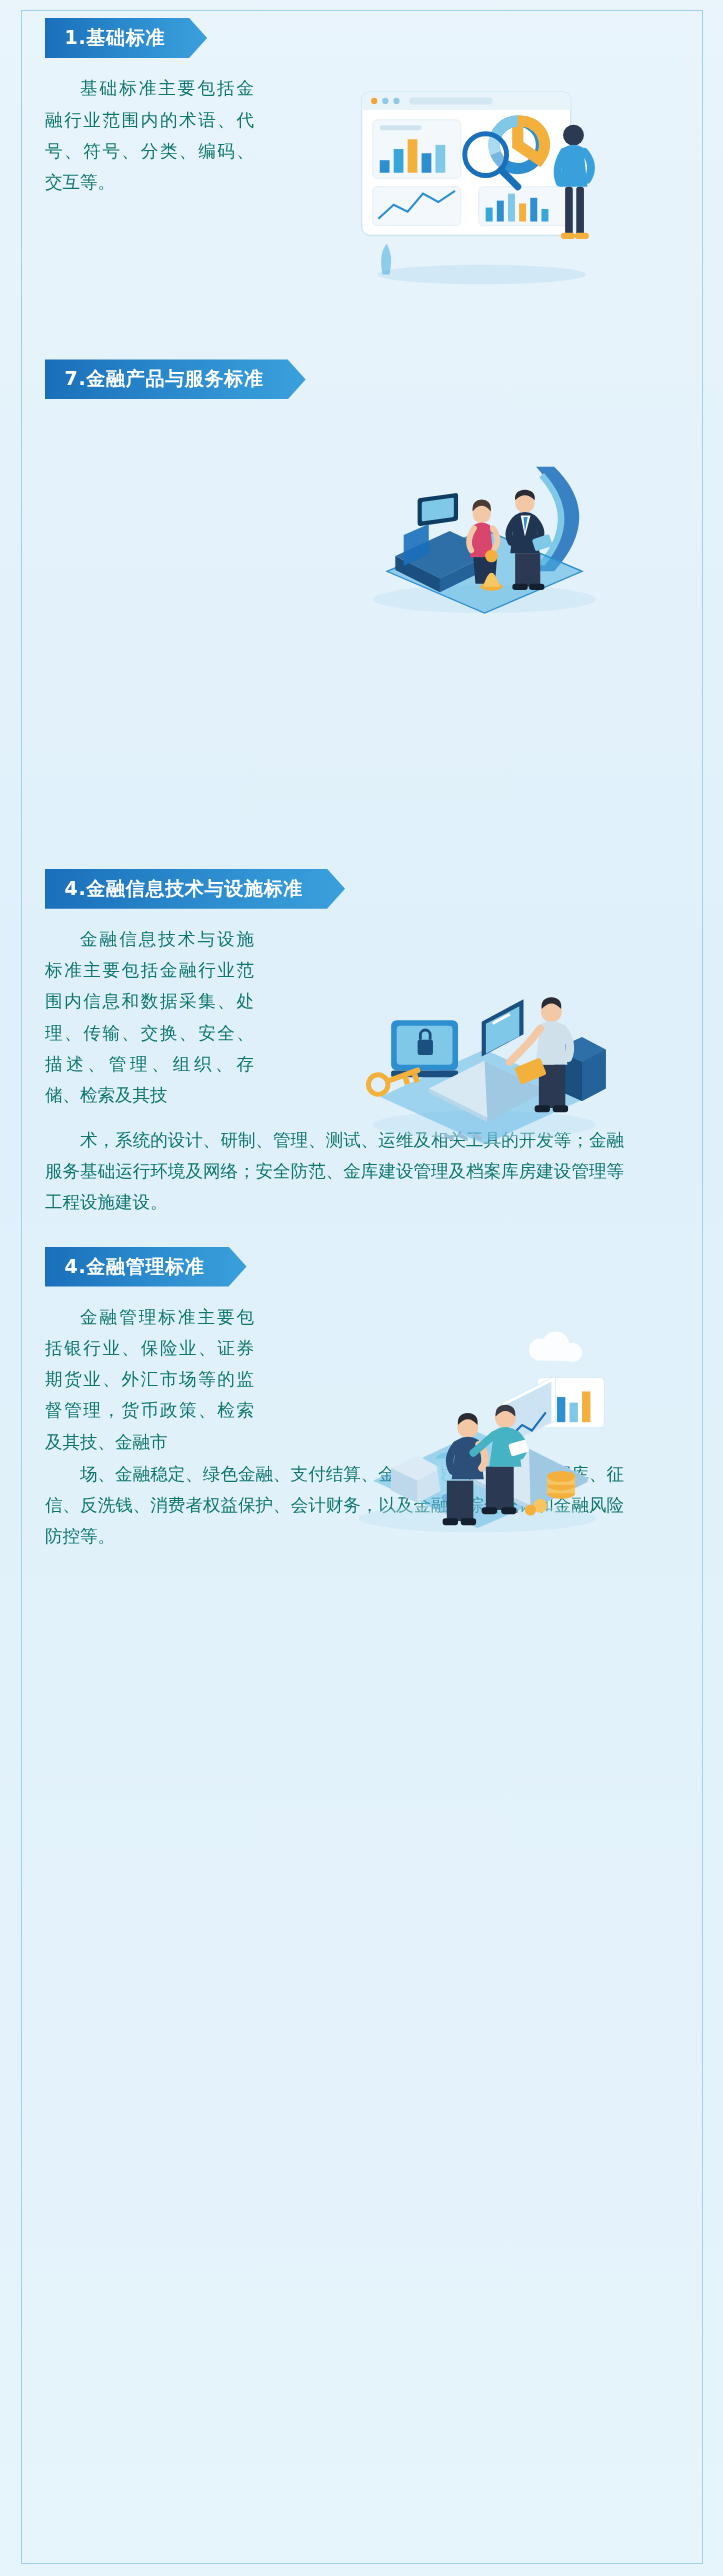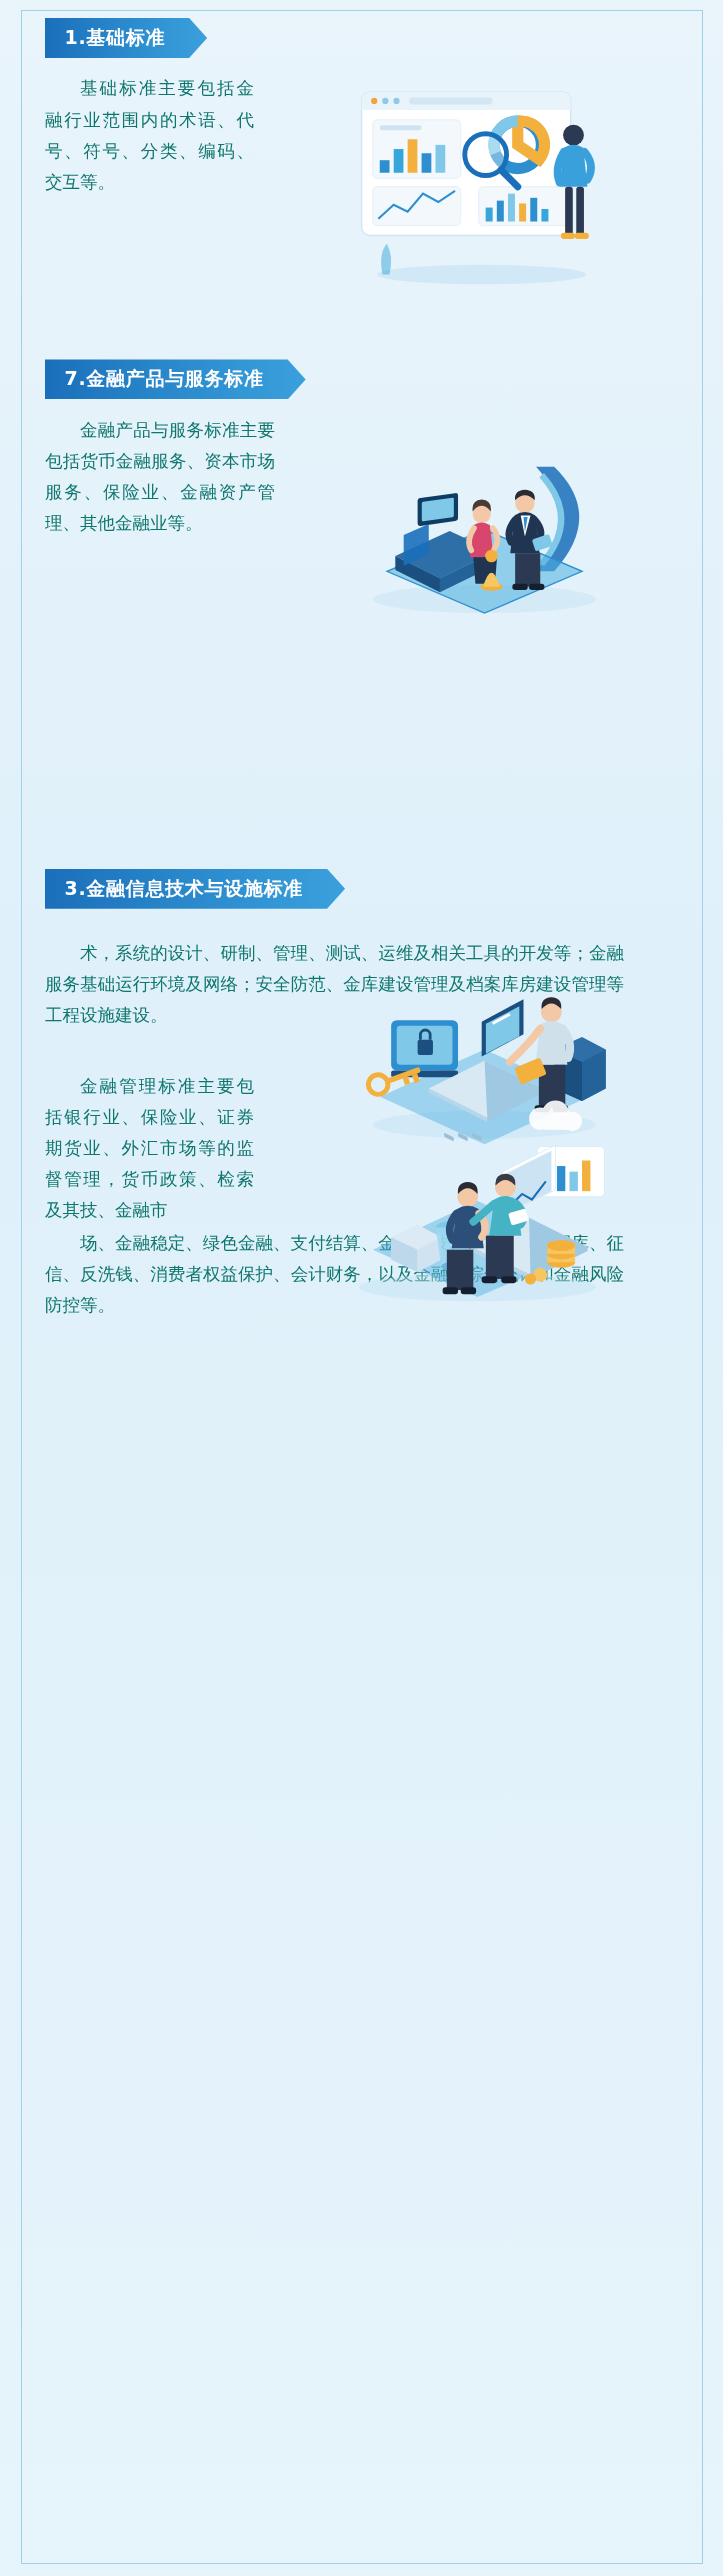--- a/index.html
+++ b/index.html
@@ -218,28 +218,27 @@
 
           <g>
             <ellipse cx="210" cy="232" rx="16" ry="6" fill="#f3b03c"></ellipse>
             <path d="M198 232 q12 -40 24 0 z" fill="#f6c663"></path>
             <circle cx="210" cy="188" r="9" fill="#f3b03c"></circle>
           </g>
 
           <path d="M84 158 L120 142 L120 186 L84 202 Z" fill="#1a6fba" opacity="0.9"></path>
         </svg>
       </div>
-      <p class="narrow-2">金融产品与服务标准主要包括货币金融服务、资本市场服务、保险业、金融资产管理、其他金融业等。</p>
     </div>
   </div>
 
   <div class="section">
     <div class="sec-head">
       <div class="ribbon">
-        <span class="ribbon-text">3.金融信息技术与设施标准</span>
+        <span class="ribbon-text">4.金融信息技术与设施标准</span>
       </div>
     </div>
     <div class="sec-body clearfix" style="padding-bottom:4.2px;">
       <div class="illus" style="top:32px; right:0px;">
         <svg width="279" height="209" viewBox="0 0 400 300">
           <ellipse cx="200" cy="258" rx="160" ry="20" fill="#bfe0f2" opacity="0.4"></ellipse>
 
           <path d="M50 218 L200 150 L350 218 L200 286 Z" fill="#4db0e0" opacity="0.45"></path>
 
           <path d="M300 150 L340 132 L374 150 L374 206 L340 224 L300 206 Z" fill="#2e6fa8"></path>
@@ -284,25 +283,31 @@
             <path d="M280 120 q-16 22 -44 48" stroke="#f3c8a6" stroke-width="11" fill="none" stroke-linecap="round"></path>
             <path d="M312 120 q16 20 8 42" stroke="#cfe0ea" stroke-width="12" fill="none" stroke-linecap="round"></path>
             <rect x="278" y="172" width="38" height="62" fill="#2b3a52"></rect>
             <rect x="272" y="230" width="22" height="10" rx="4" fill="#14202f"></rect>
             <rect x="298" y="230" width="22" height="10" rx="4" fill="#14202f"></rect>
           </g>
 
           <rect x="246" y="168" width="40" height="26" rx="4" fill="#f3b03c" transform="rotate(-22 266 181)"></rect>
         </svg>
       </div>
+      <p class="narrow-3">金融信息技术与设施标准主要包括金融行业范围内信息和数据采集、处理、传输、交换、安全、描述、管理、组织、存储、检索及其技</p>
       <p class="full cont" style="margin-top:14px;">术，系统的设计、研制、管理、测试、运维及相关工具的开发等；金融服务基础运行环境及网络；安全防范、金库建设管理及档案库房建设管理等工程设施建设。</p>
     </div>
   </div>
 
   <div class="section" style="margin-top:24px;">
+    <div class="sec-head">
+      <div class="ribbon">
+        <span class="ribbon-text">4.金融管理标准</span>
+      </div>
+    </div>
     <div class="sec-body clearfix" style="padding-bottom:7px;">
       <div class="illus" style="top:28px; right:0px;">
         <svg width="293" height="230" viewBox="0 0 420 330">
           <ellipse cx="210" cy="286" rx="170" ry="20" fill="#bfe0f2" opacity="0.4"></ellipse>
 
           <g fill="#ffffff" opacity="0.9">
             <circle cx="300" cy="44" r="16"></circle>
             <circle cx="322" cy="38" r="20"></circle>
             <circle cx="346" cy="48" r="14"></circle>
             <rect x="300" y="44" width="48" height="16" rx="8"></rect>

